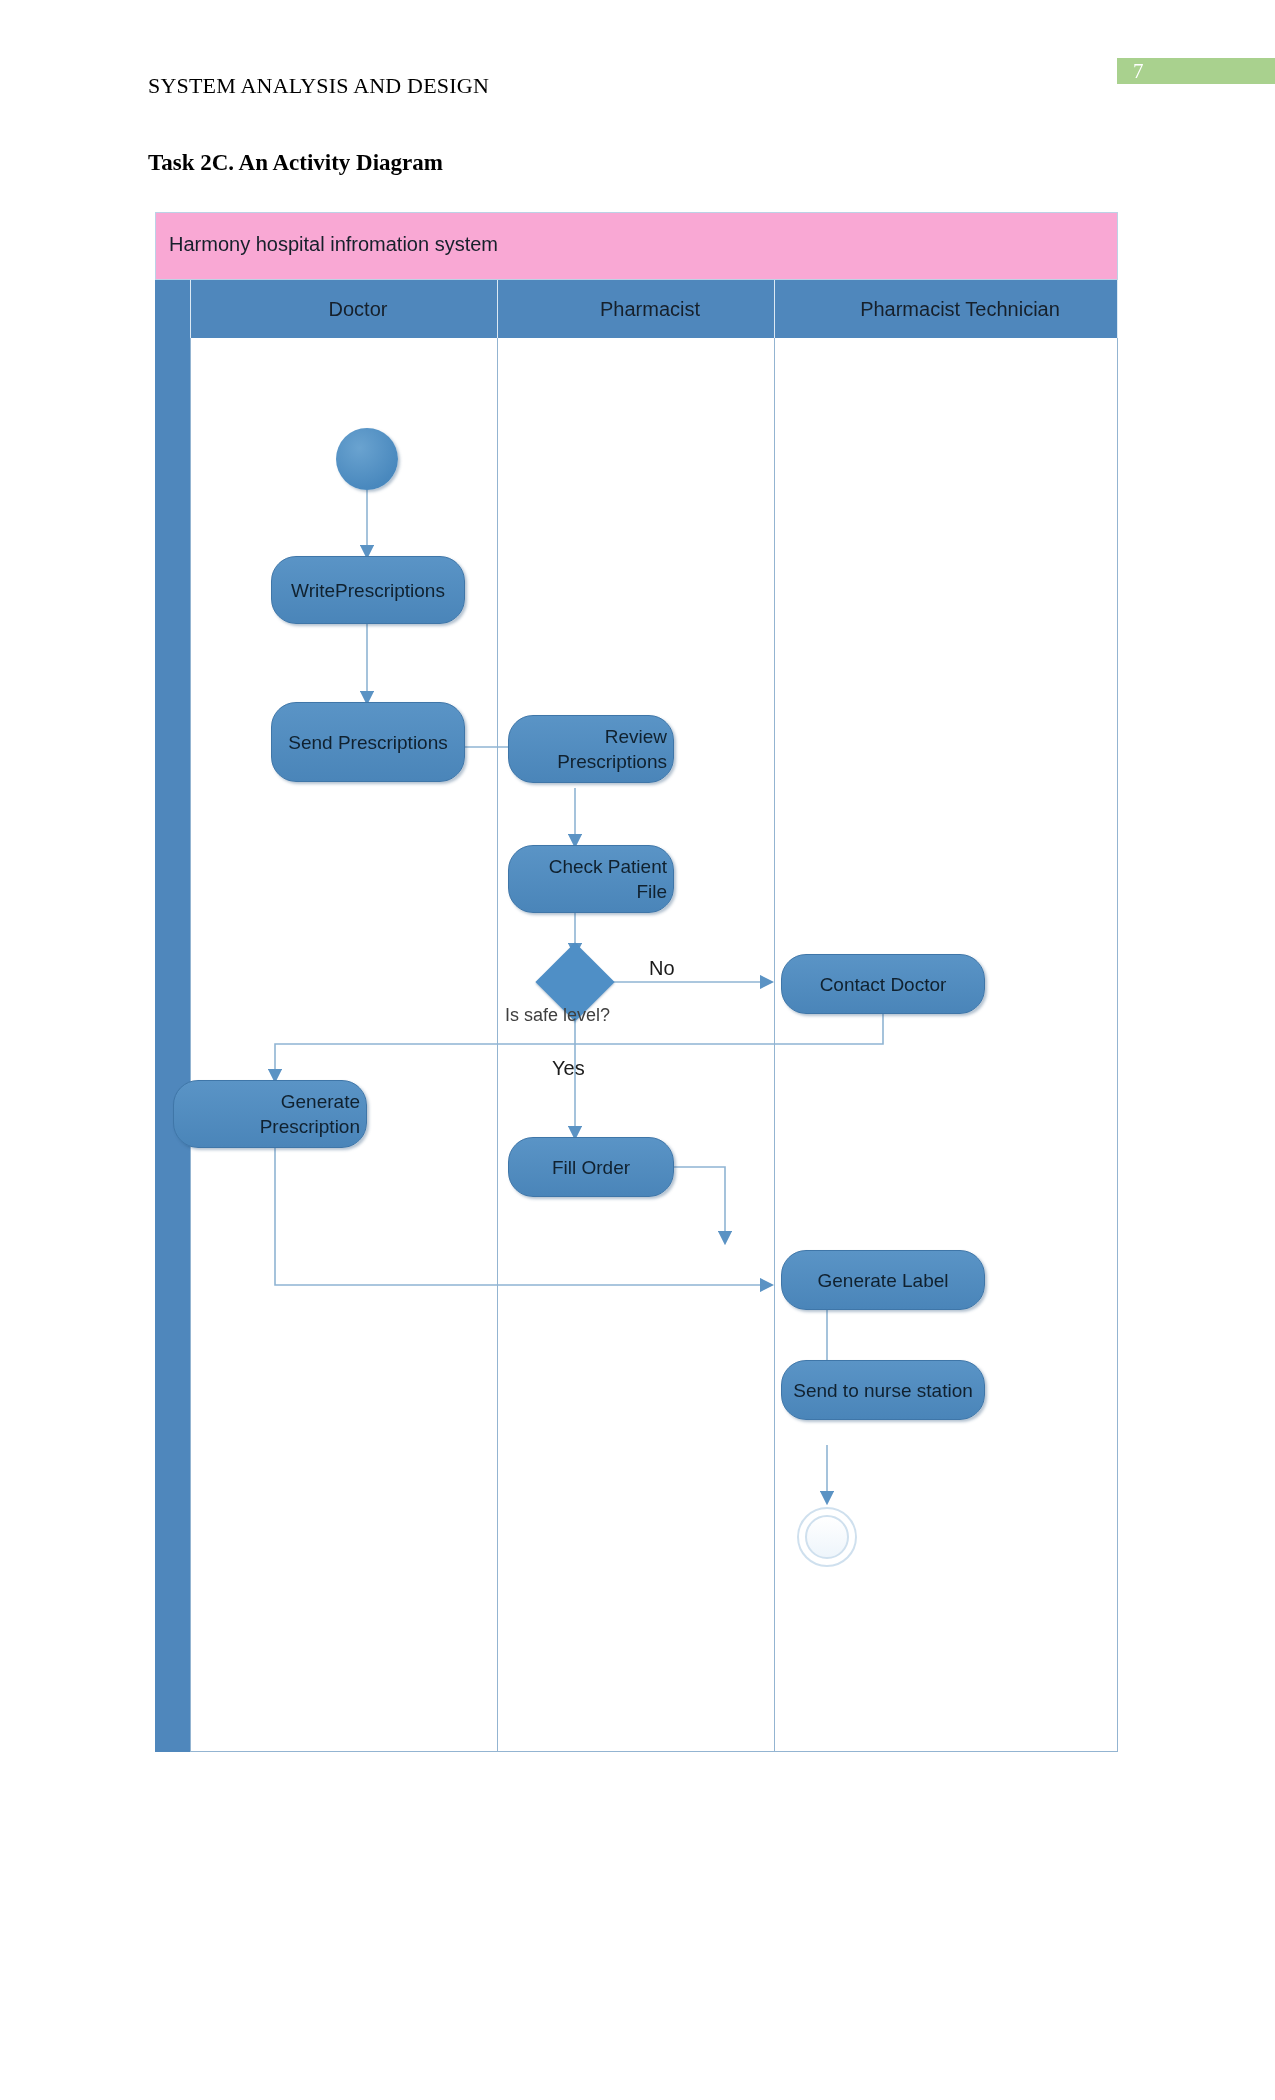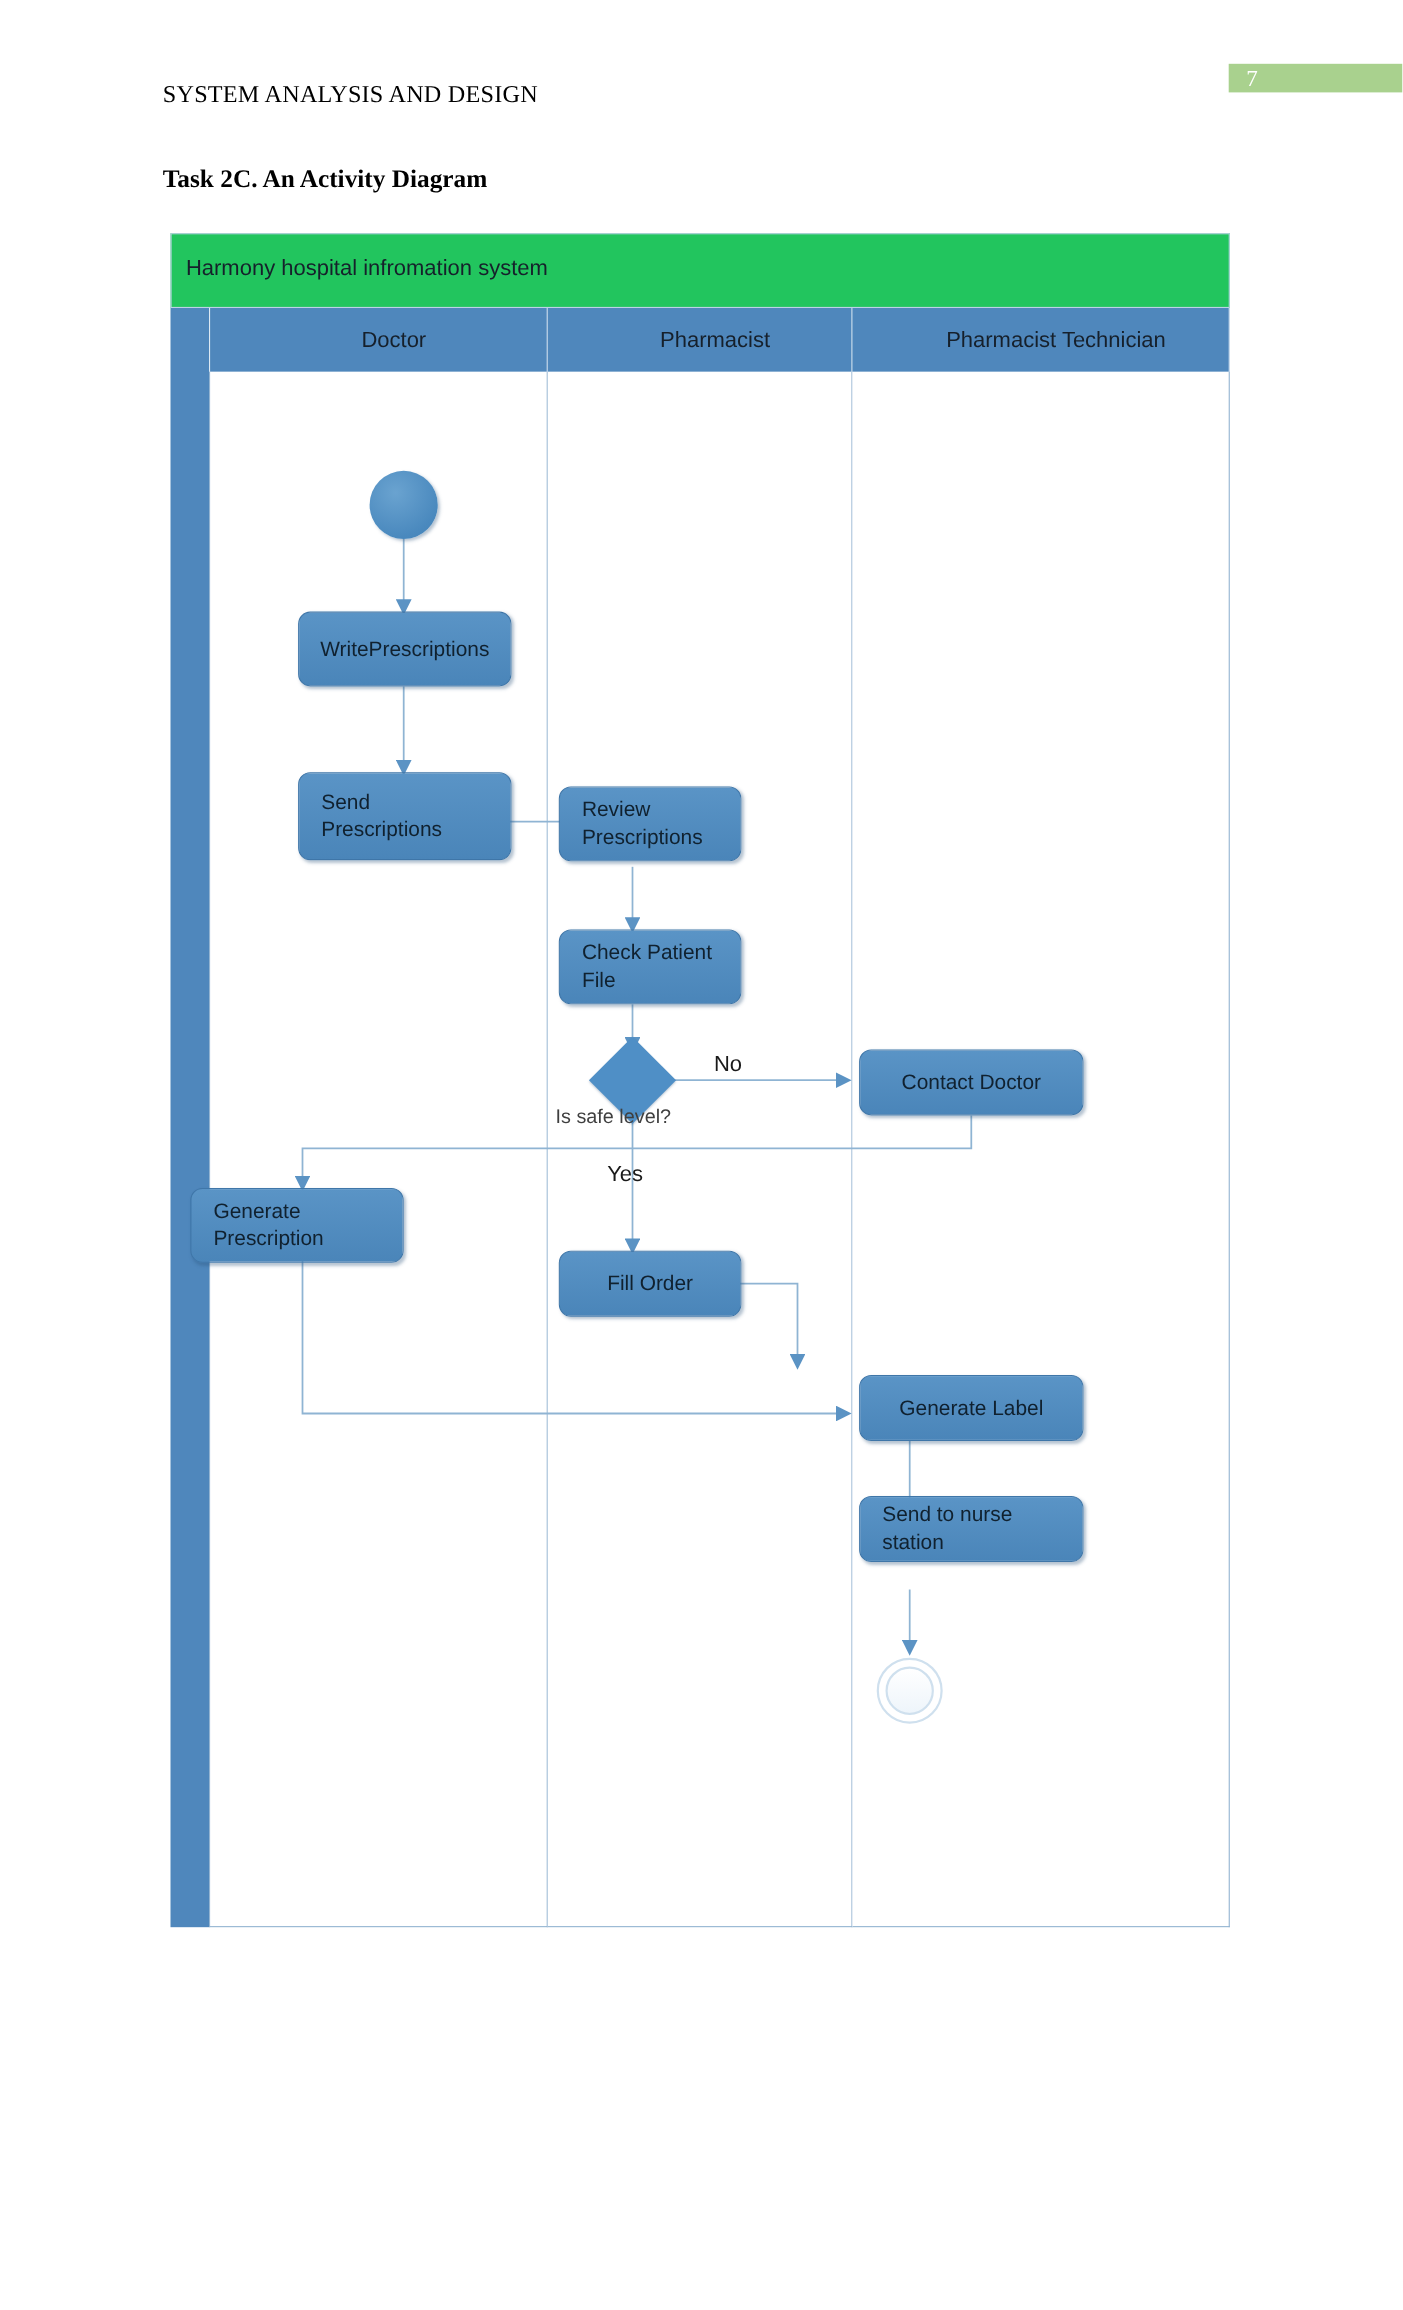--- a/index.html
+++ b/index.html
@@ -59,21 +59,21 @@
     top: 212px;
     width: 963px;
     height: 1540px;
   }
   #diagram-title-bar {
     position: absolute;
     left: 0;
     top: 0;
     width: 963px;
     height: 68px;
-    background: #22c55e;
+    background: #f9a8d4;
     border: 1px solid #bcd2e6;
     box-sizing: border-box;
   }
   #diagram-title-text {
     position: absolute;
     left: 13px;
     top: 20px;
     font-size: 20px;
     color: #16202b;
     white-space: nowrap;
@@ -126,31 +126,31 @@
     width: 963px;
     height: 1540px;
     pointer-events: none;
   }
 
   
   .node {
     position: absolute;
     background: linear-gradient(180deg, #5A94C6 0%, #4A85B9 100%);
     border: 1px solid #3F76A8;
-    border-radius: 11px;
+    border-radius: 25px;
     box-shadow: 2px 2px 3px rgba(40,80,120,0.35);
     display: flex;
     align-items: center;
     justify-content: center;
-    text-align: left;
+    text-align: right;
     color: #10212f;
     font-size: 19px;
     line-height: 25px;
     box-sizing: border-box;
-    padding: 2px 20px;
+    padding: 2px 6px;
   }
   .start-node {
     position: absolute;
     width: 62px;
     height: 62px;
     border-radius: 50%;
     background: radial-gradient(circle at 38% 32%, #6AA3D0 0%, #4A89BE 70%, #4281B7 100%);
     box-shadow: 2px 2px 3px rgba(40,80,120,0.35);
   }
   .end-node {

